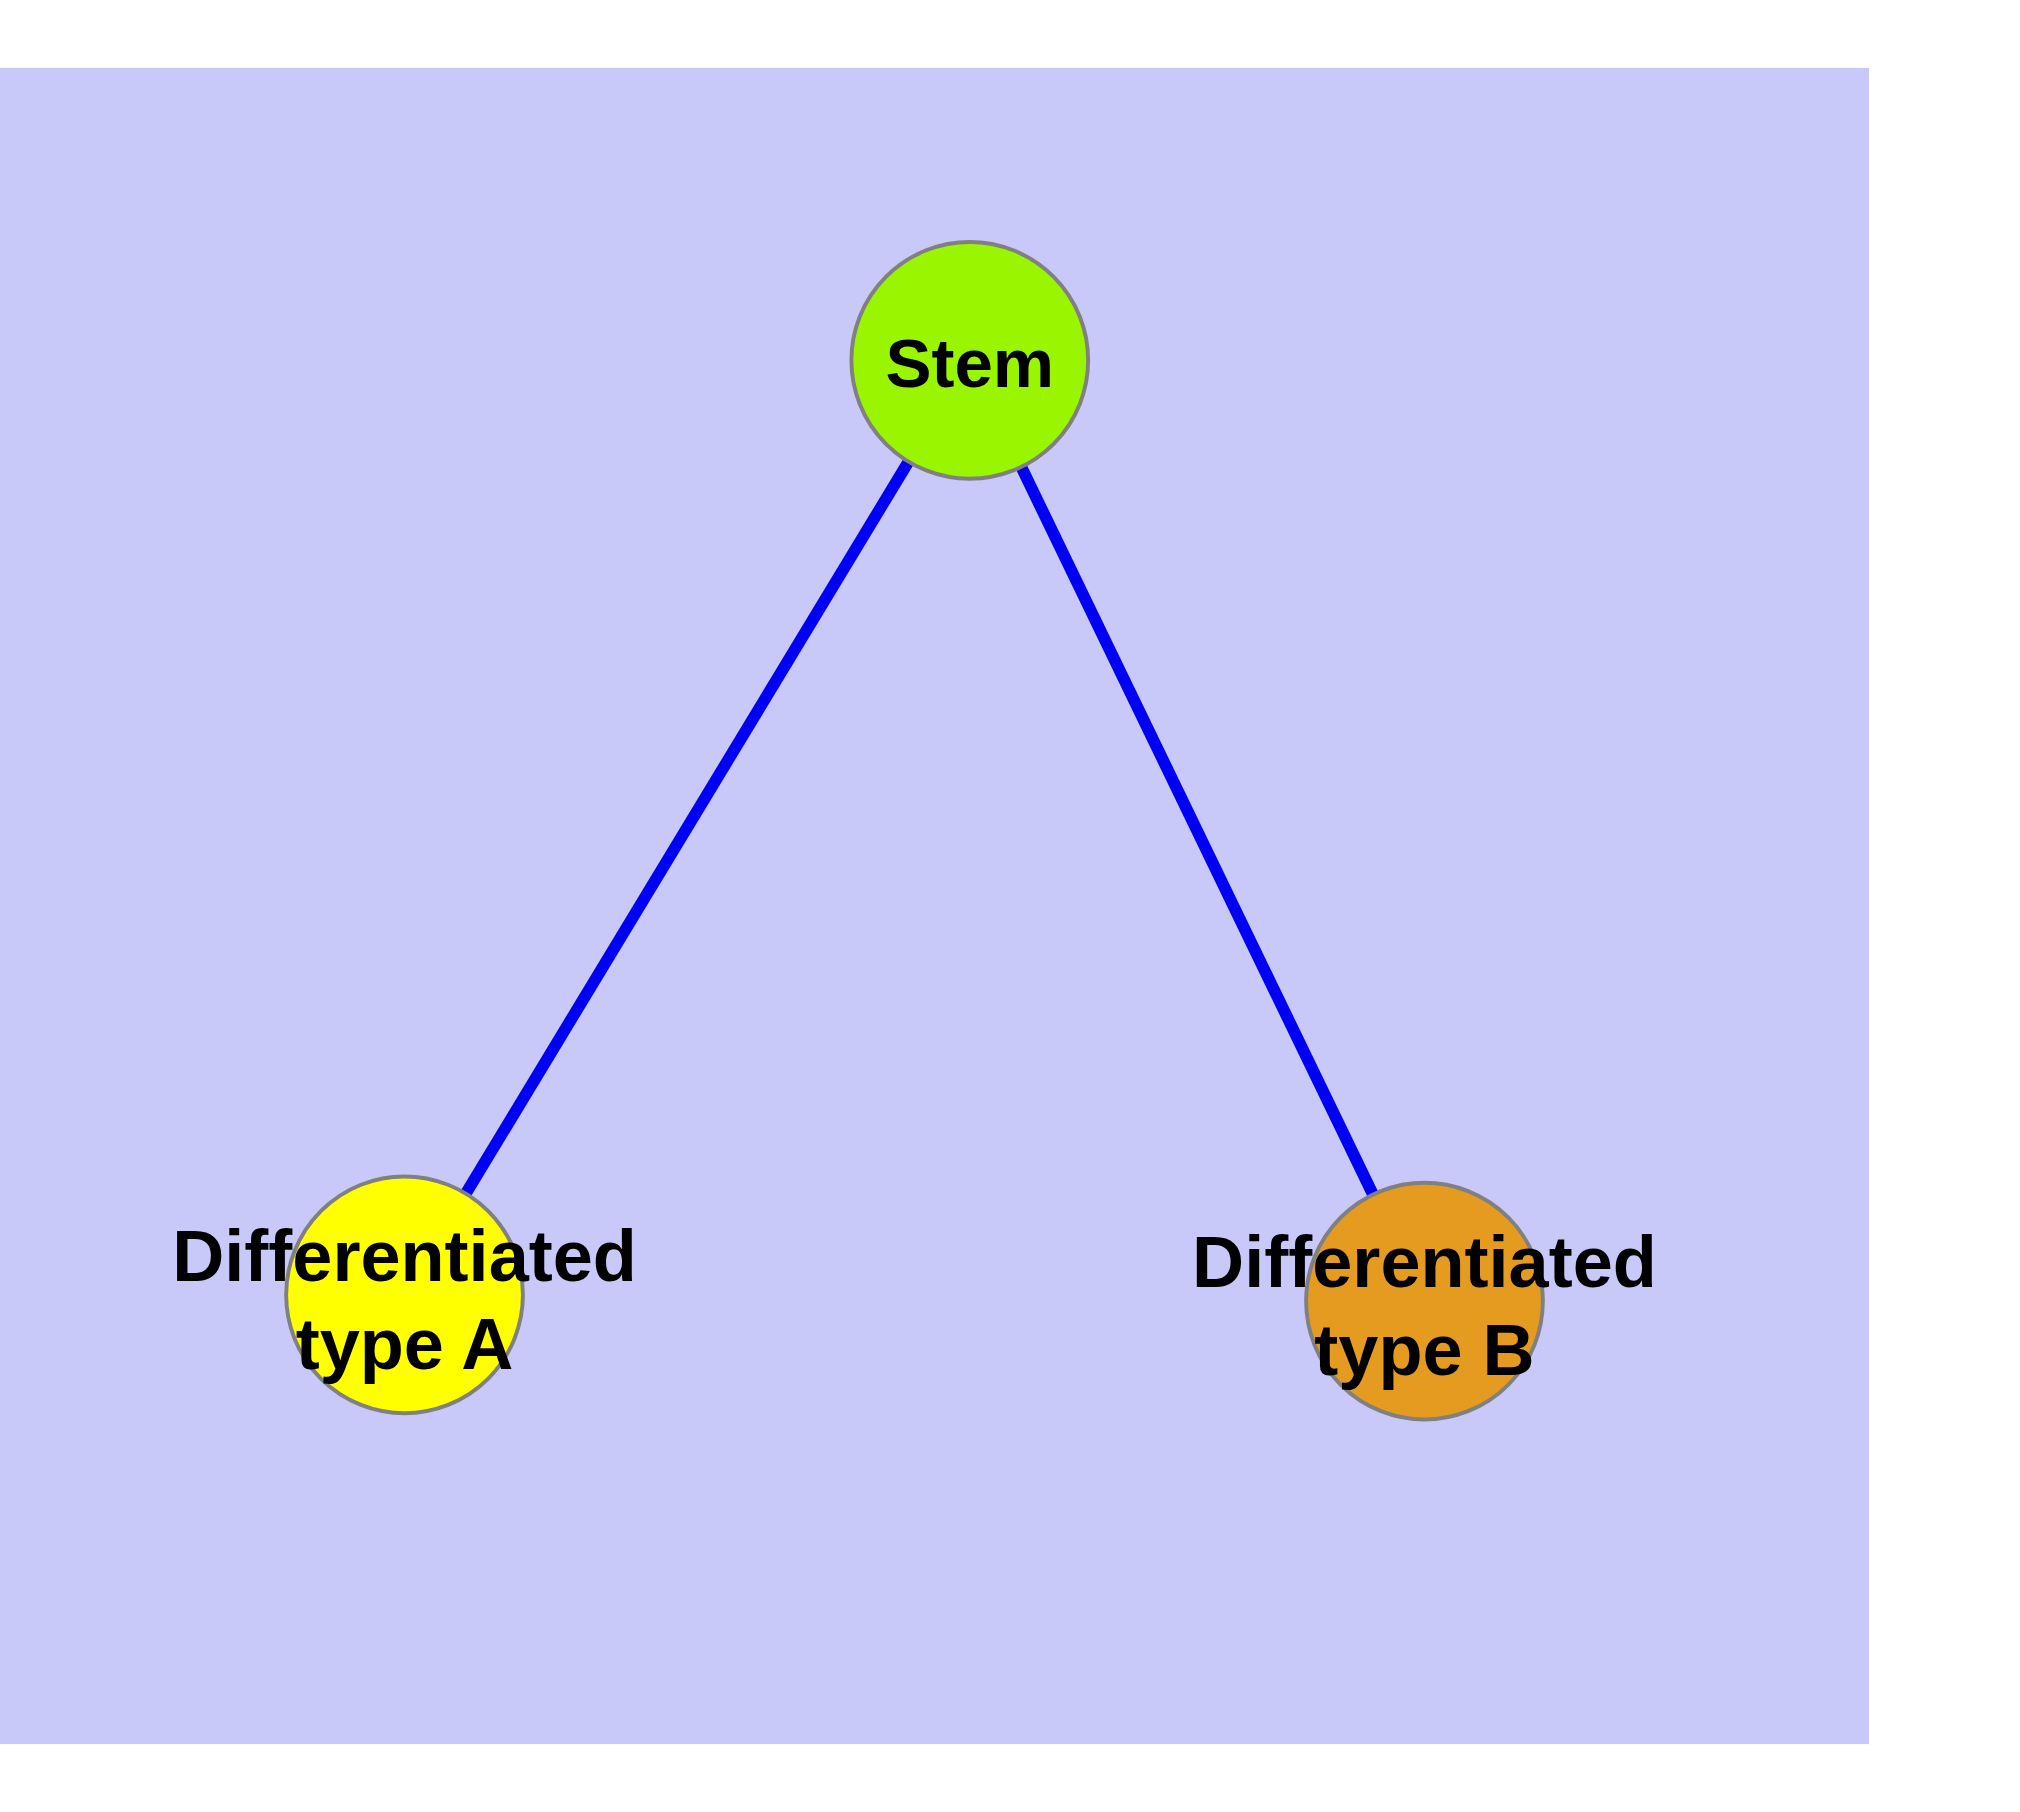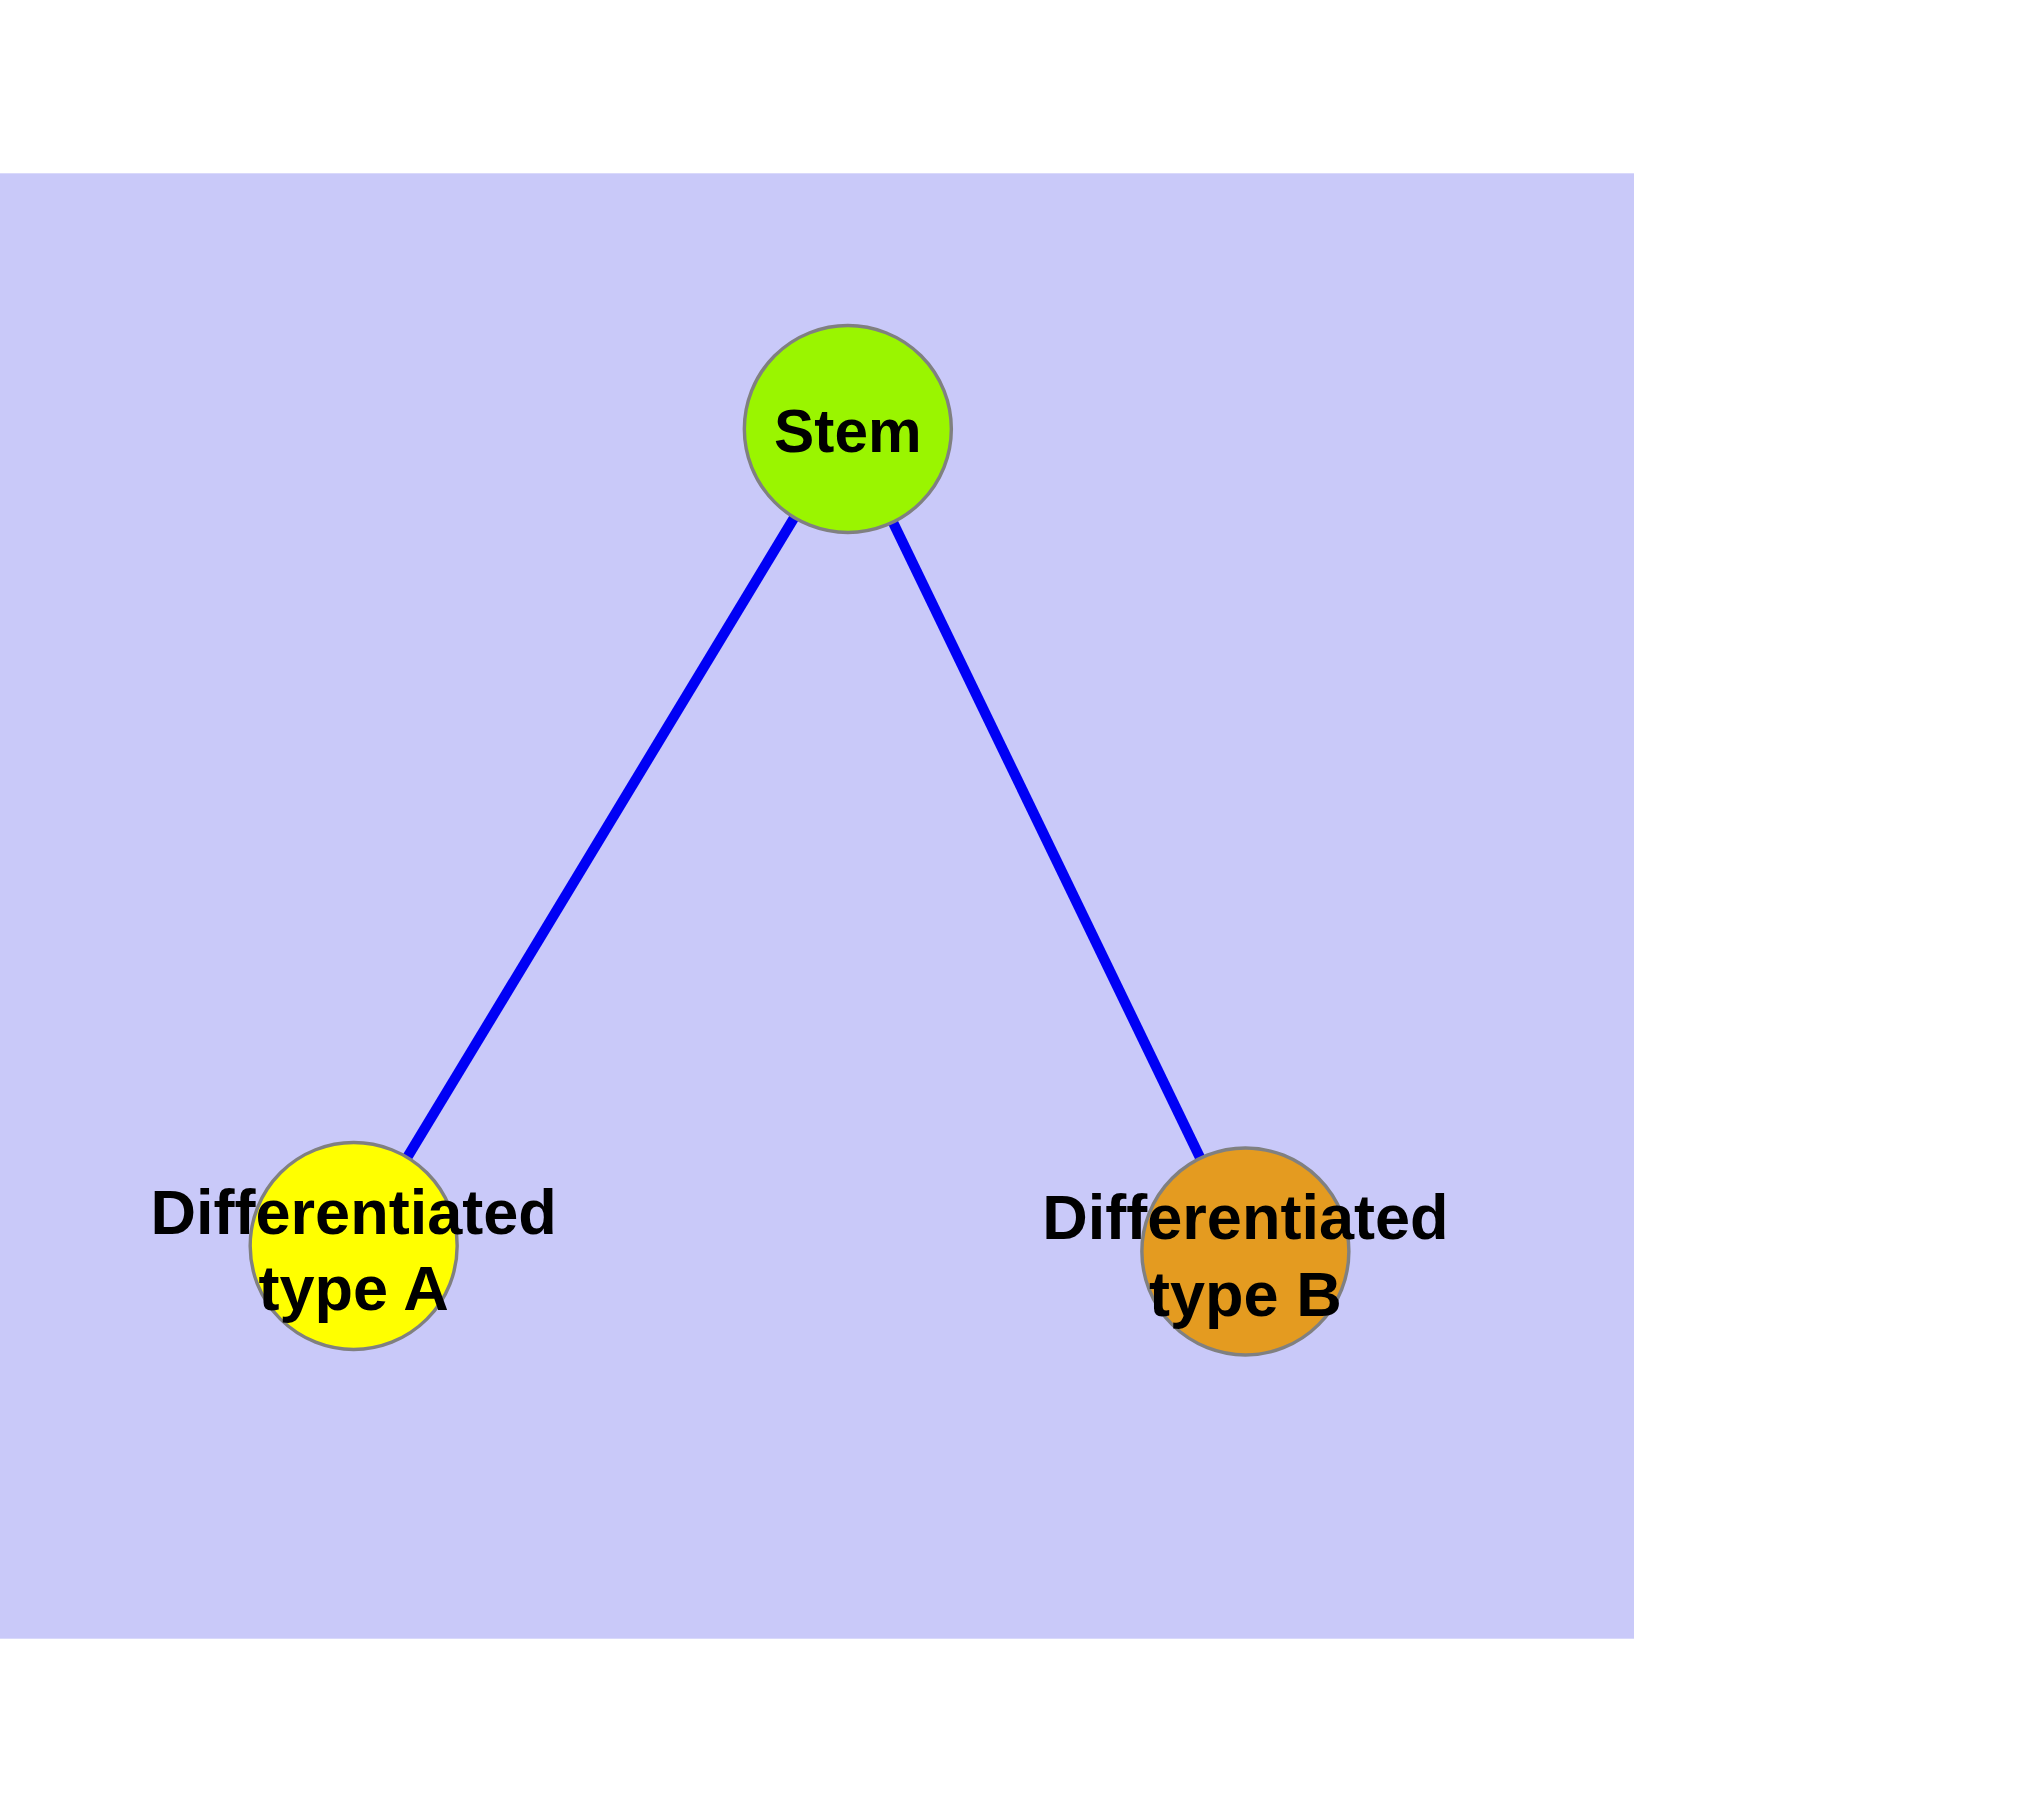--- a/index.html
+++ b/index.html
@@ -2,21 +2,21 @@
 <html style="font-size:13.6px"><head>
 <meta charset="utf-8">
 <style>
   html, body {
     margin: 0;
     padding: 0;
     background: #ffffff;
   }
   .canvas {
     position: relative;
-    width: 1634px;
+    width: 1869px;
     height: 1812px;
     overflow: hidden;
   }
   .canvas svg {
     display: block;
     width: 100%;
     height: 100%;
   }
   .node-label {
     font-family: "Liberation Sans", "DejaVu Sans", sans-serif;

